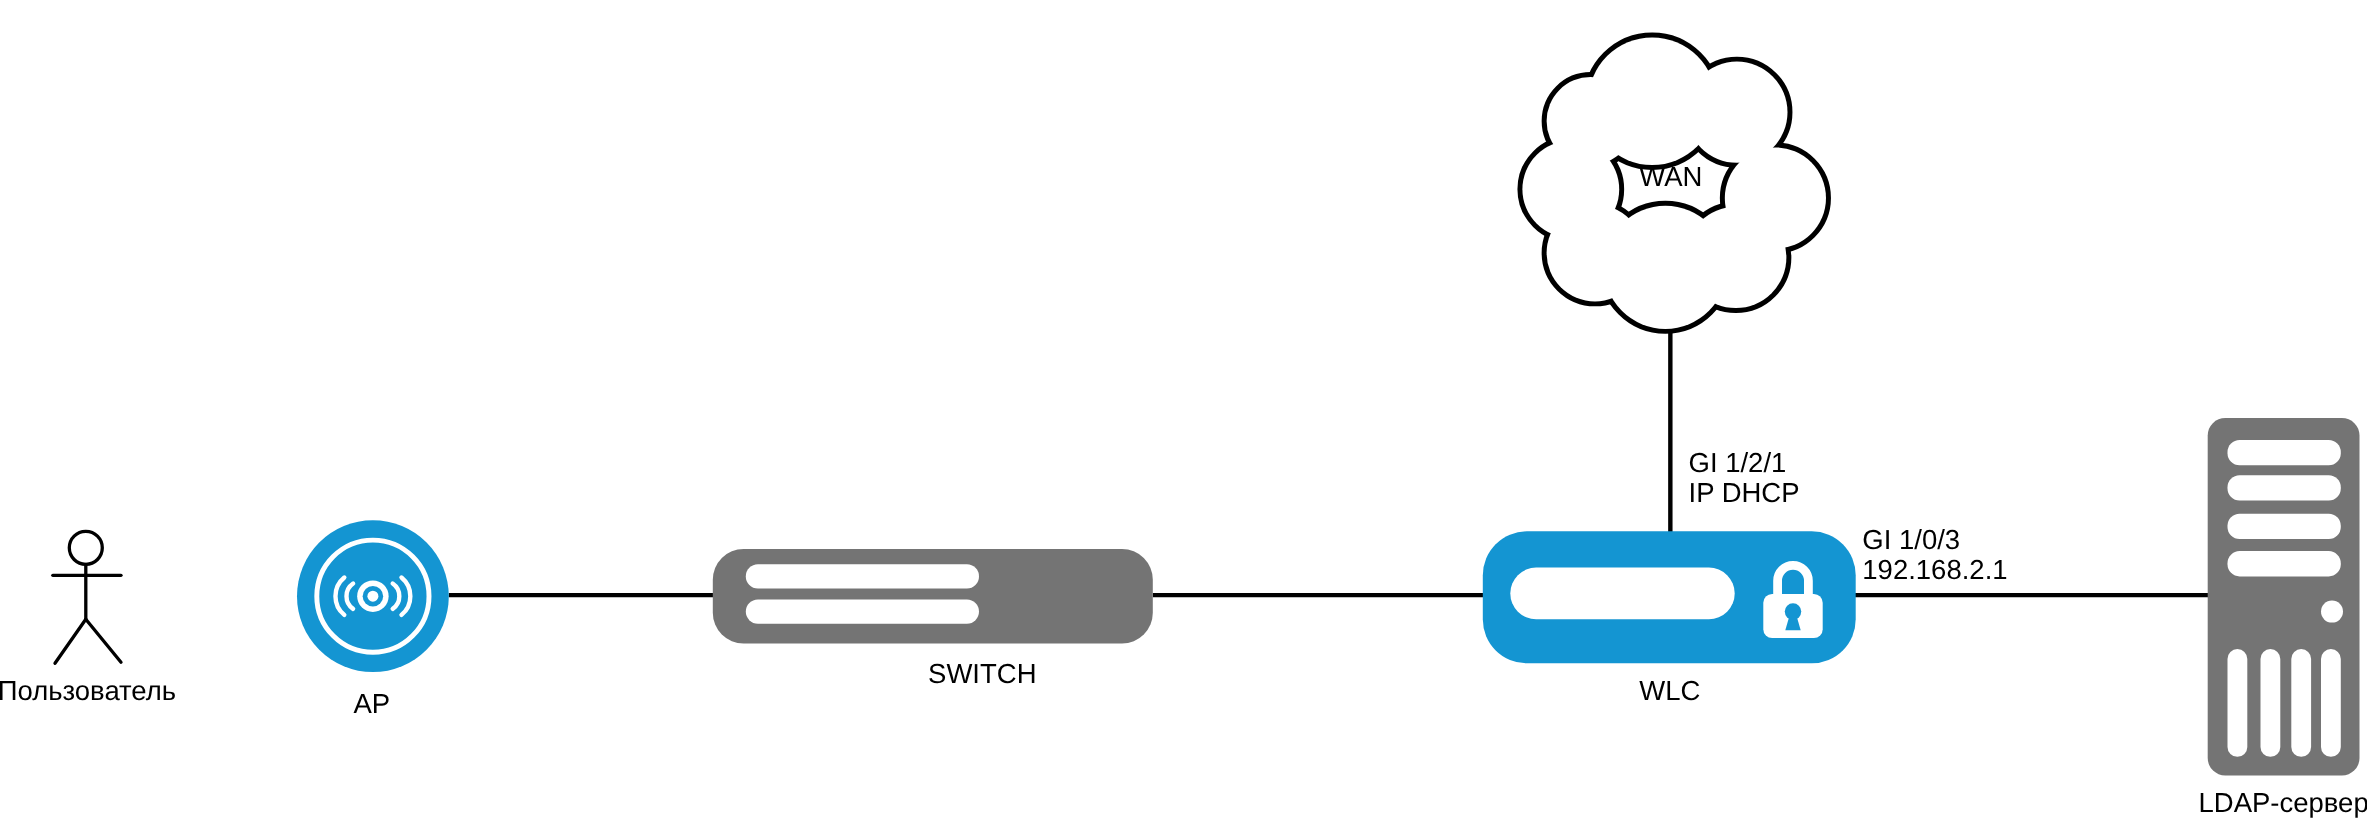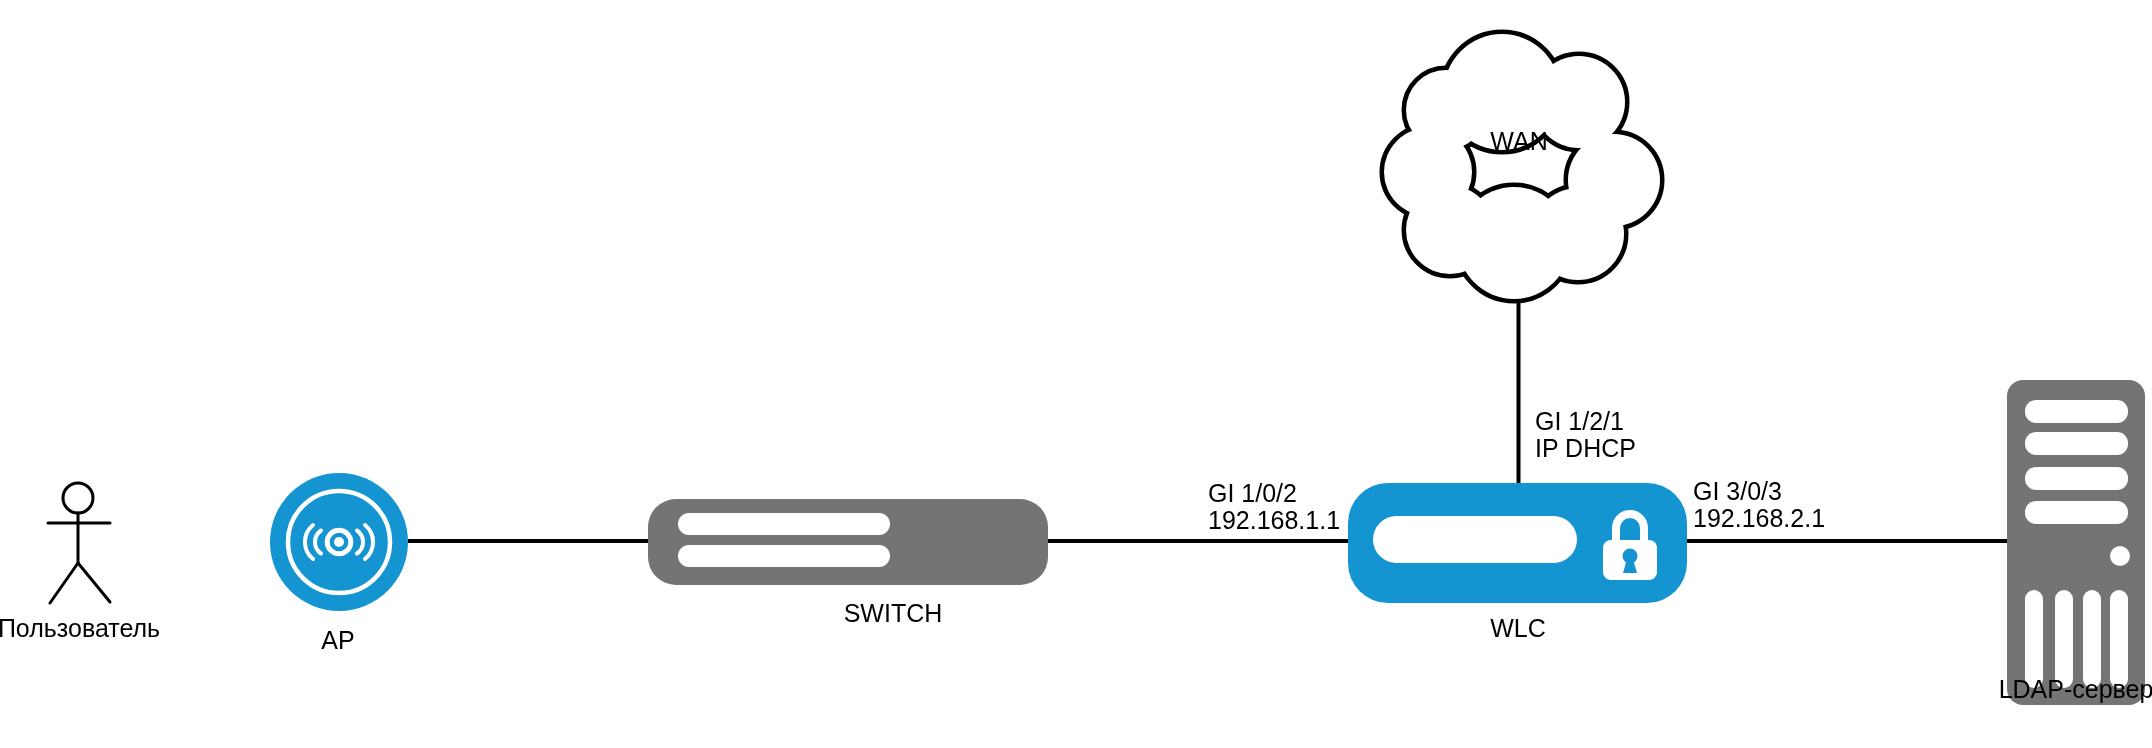--- a/index.html
+++ b/index.html
@@ -146,29 +146,25 @@
     <div class="srv-slat" style="left:18px"></div>
     <div class="srv-slat" style="left:48px"></div>
     <div class="srv-slat" style="left:76px"></div>
     <div class="srv-slat" style="left:103px"></div>
   </div>
 
   <div class="lbl center" style="left:79px;top:615px">Пользователь</div>
   <div class="lbl center" style="left:338px;top:627px">AP</div>
   <div class="lbl center" style="left:893px;top:600px">SWITCH</div>
   <div class="lbl center" style="left:1518px;top:615px">WLC</div>
-  <div class="lbl center" style="left:1519px;top:128px">WAN</div>
-  <div class="lbl center" style="left:2076px;top:676px">LDAP-сервер</div>
+  <div class="lbl center" style="left:1519px;top:148px">WAN</div>
+  <div class="lbl center" style="left:2076px;top:717px">LDAP-сервер</div>
 
-  <div class="lbl" style="left:1208px;top:480px">
-    <div>GI 1/0/2</div>
-    <div>192.168.1.1</div>
-  </div>
   <div class="lbl" style="left:1535px;top:408px">
     <div>GI 1/2/1</div>
     <div>IP DHCP</div>
   </div>
   <div class="lbl" style="left:1693px;top:478px">
-    <div>GI 3/0/3</div>
+    <div>GI 1/0/3</div>
     <div>192.168.2.1</div>
   </div>
 
 </div>
 
 </body></html>

